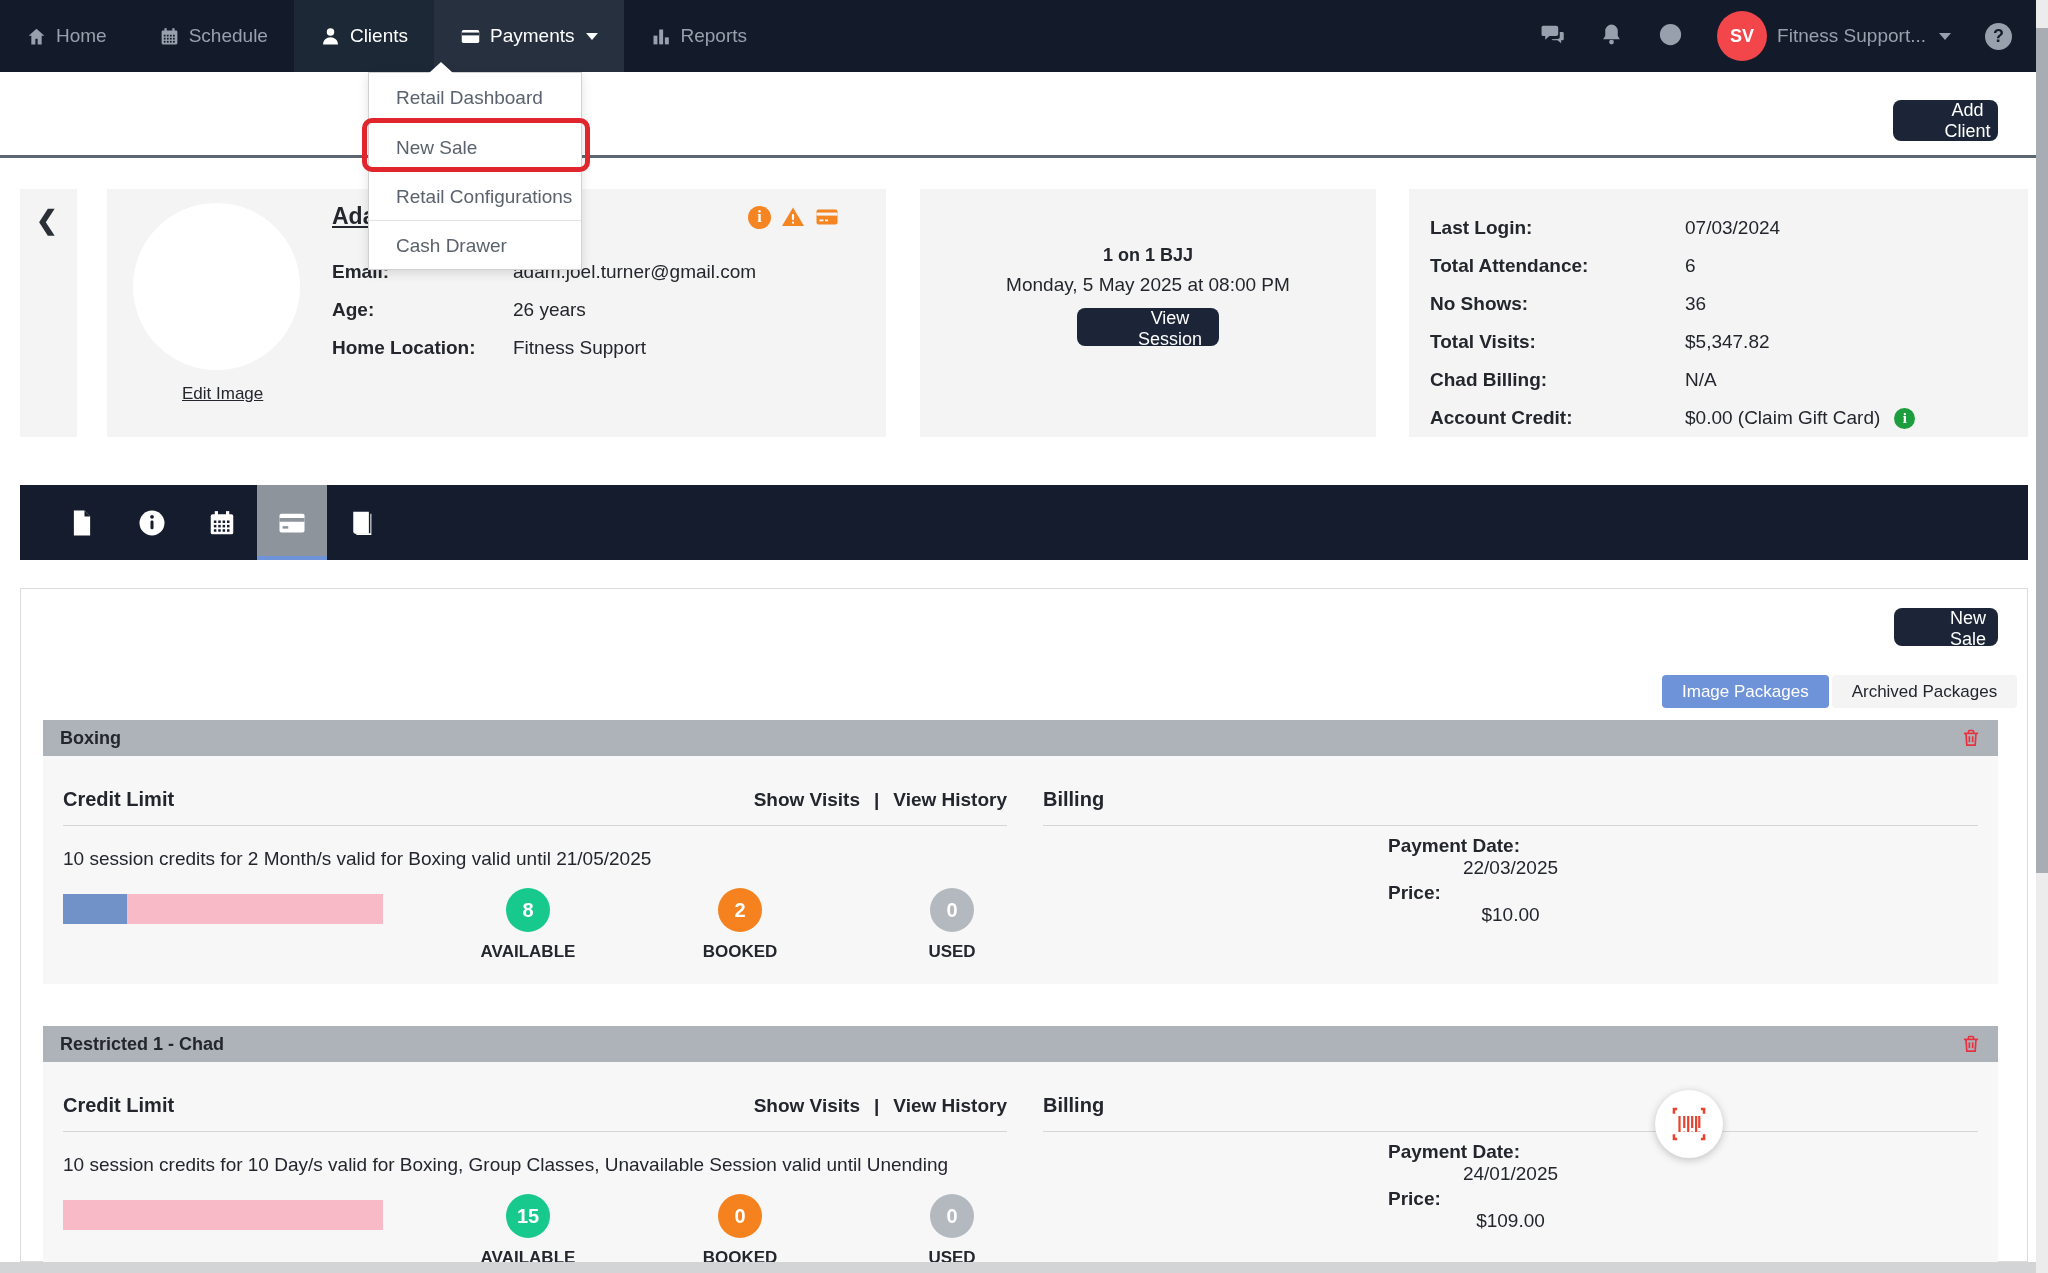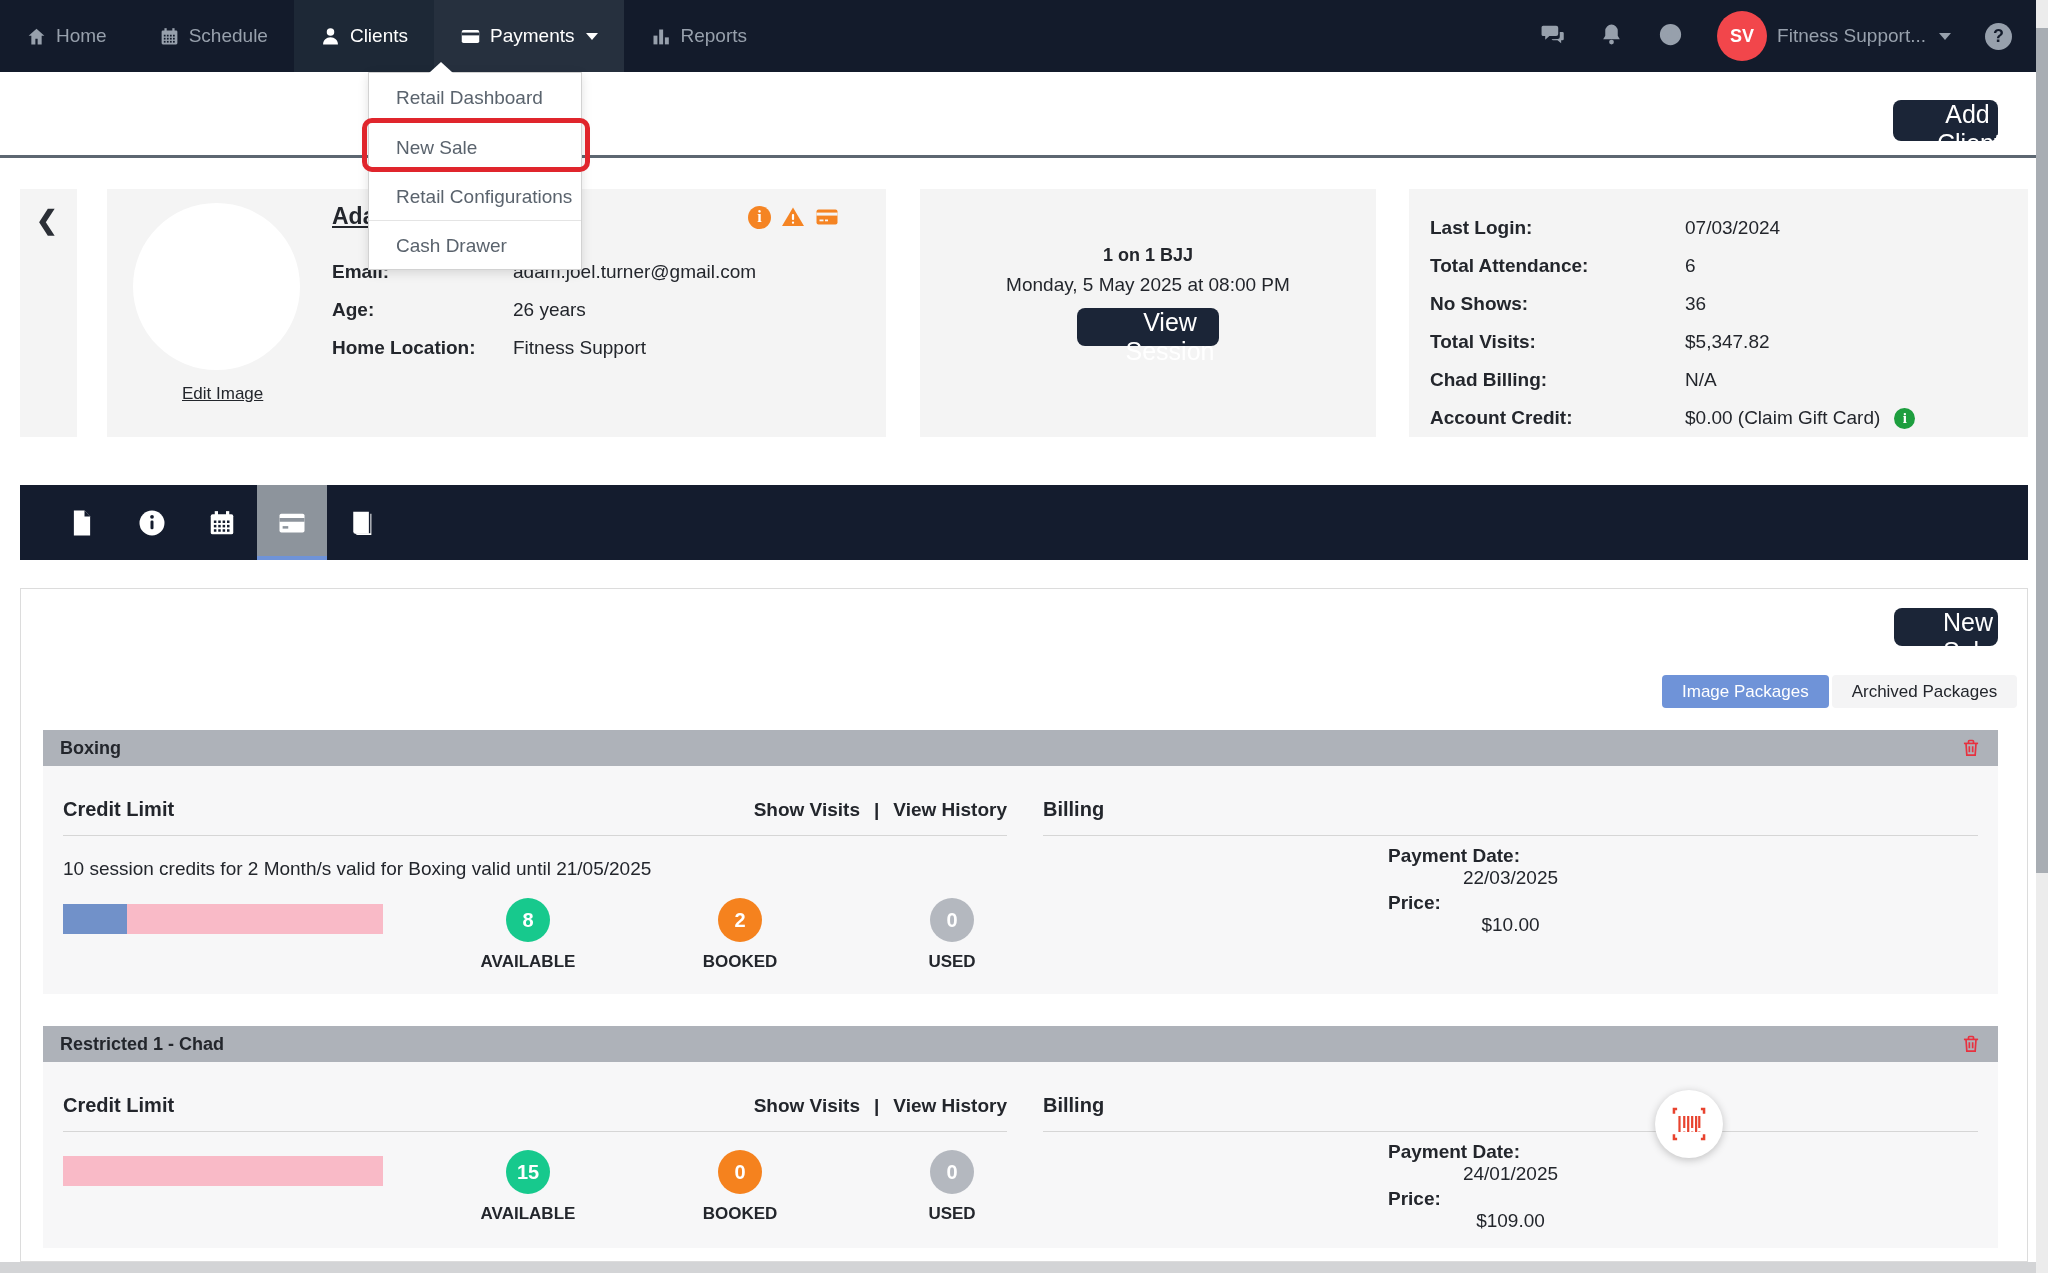--- a/index.html
+++ b/index.html
@@ -23,21 +23,21 @@
 
   
   .dropdown { position:absolute; left:368px; top:72px; width:214px; background:#fff; border:1px solid #d2d2d2; box-shadow:0 3px 10px rgba(0,0,0,.12); z-index:50; }
   .dropdown::before { content:""; position:absolute; top:-11px; left:60px; width:0; height:0; border-left:12px solid transparent; border-right:12px solid transparent; border-bottom:11px solid #fff; }
   .dd-item { height:49px; line-height:49px; padding-left:27px; font-size:19px; color:#5a636d; cursor:pointer; }
   .dd-item + .dd-item { border-top:1px solid #e4e4e4; }
   .red-box { position:absolute; left:-7px; top:45px; width:228px; height:54px; border:5px solid #e0252c; border-radius:10px; z-index:52; pointer-events:none; }
 
   
   .page-header-line { position:absolute; left:0; top:155px; width:2036px; height:3px; background:#5d6771; }
-  .btn-dark { background:#1b2537; color:#fff; border:none; border-radius:8px; font-size:25px; font-family:"Liberation Sans",sans-serif; cursor:pointer;padding-left:44px; }
+  .btn-dark { background:#1b2537; color:#fff; border:none; border-radius:8px; font-size:18px; font-family:"Liberation Sans",sans-serif; cursor:pointer;padding-left:44px; }
   .add-client { position:absolute; left:1893px; top:100px; width:105px; height:41px; }
 
   
   .card { position:absolute; top:189px; height:248px; background:#f4f4f4; }
   .back-card { left:20px; width:57px; }
   .back-chevron { position:absolute; left:16px; top:16px; font-size:26px; font-weight:bold; color:#2b2f36; cursor:pointer; }
   .client-card { left:107px; width:779px; }
   .avatar-big { position:absolute; left:26px; top:14px; width:167px; height:167px; border-radius:50%; background:#fff; }
   .edit-image { position:absolute; left:75px; top:195px; font-size:17px; color:#23262c; text-decoration:underline; cursor:pointer; }
   .client-details { position:absolute; left:225px; top:14px; width:540px; }
@@ -326,21 +326,21 @@
     </div>
   </div>
 
   <div class="panel">
     <button class="btn-dark new-sale">New Sale</button>
     <div class="toggle-row">
       <div class="toggle on">Image Packages</div>
       <div class="toggle off">Archived Packages</div>
     </div>
 
-    <div class="pkg" style="top:141px;">
+    <div class="pkg" style="top:131px;">
       <div class="pkg-head">
         <span class="pkg-title">Boxing</span>
         <span class="pkg-trash">
           <svg viewBox="0 0 24 24">
               <path d="M3.5 6.5h17"></path>
               <path d="M9 6.5V4.2A1.2 1.2 0 0110.2 3h3.6A1.2 1.2 0 0115 4.2v2.3"></path>
               <path d="M6 6.5l1 14h10l1-14"></path>
               <path d="M10 10v7M14 10v7"></path>
             </svg>
         </span>
@@ -410,20 +410,21 @@
         <div class="pkg-col-l">
           <div class="col-head">
             <span class="col-title">Credit Limit</span>
             <span class="links">
               <span class="lnk">Show Visits</span>
               <span>|</span>
               <span class="lnk">View History</span>
             </span>
           </div>
           <hr class="col-hr">
+          <div class="pkg-desc">10 session credits for 10 Day/s valid for Boxing, Group Classes, Unavailable Session valid until Unending</div>
           <div class="bar-row">
             <div class="pbar">
               <div class="pbar-fill" style="width:0%"></div>
             </div>
             <div class="badges">
               <div class="badge">
                 <div class="badge-circle green">15</div>
                 <div class="badge-label">AVAILABLE</div>
               </div>
               <div class="badge">

